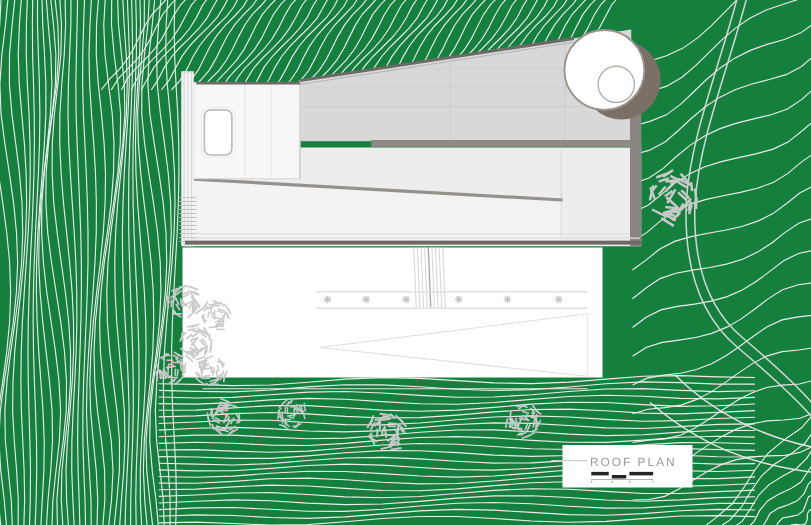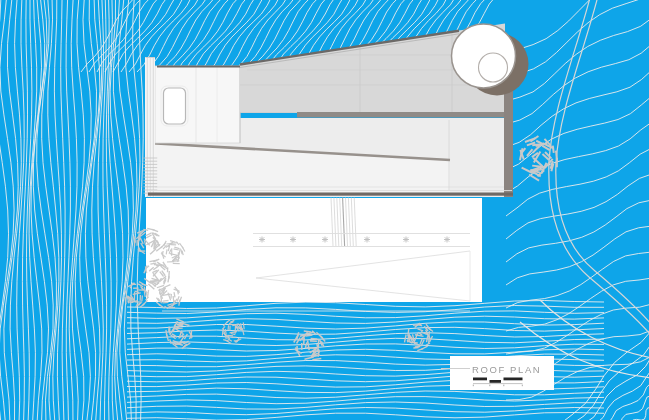--- a/index.html
+++ b/index.html
@@ -1,16 +1,16 @@
 <!DOCTYPE html>
 <html><head>
 <meta charset="utf-8">
 <style>
   html,body{margin:0;padding:0;background:#ffffff;}
-  .stage{position:relative;width:649px;height:420px;background:#0ea5e9;overflow:hidden;
+  .stage{position:relative;width:649px;height:420px;background:#15803d;overflow:hidden;
          font-family:"Liberation Sans", sans-serif;}
   svg{display:block;}
   text.plan-title{font-family:"Liberation Sans", sans-serif;font-size:9.5px;letter-spacing:1.6px;}
 </style>
 </head>
 <body>
 
 <div class="stage">
 <svg id="scene" width="649" height="420" viewBox="0 0 649 420">
 

